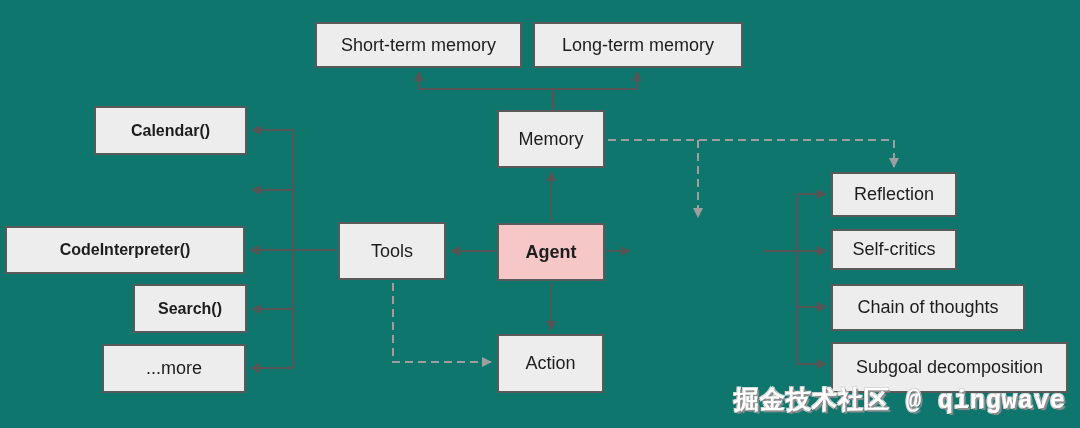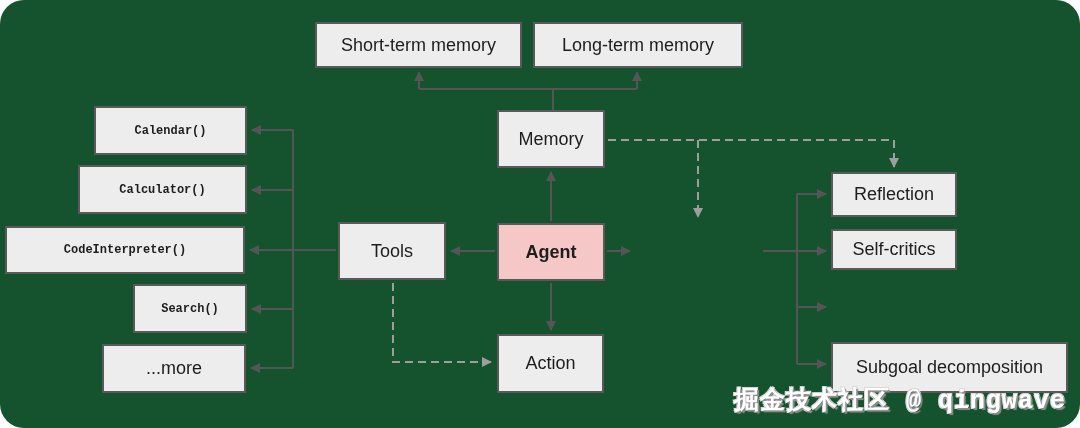--- a/index.html
+++ b/index.html
@@ -7,46 +7,45 @@
     --border:#595959;
     --agent-fill:#f5c7c7;
     --solid:#555555;
     --dashed:#9e9e9e;
     --text:#1d1d1d;
   }
   html,body{margin:0;padding:0;background:#ffffff;}
   #stage{
     position:relative;
     width:1080px;height:428px;
-    background:#14532d;
+    background:#0f766e;
     overflow:hidden;
     font-family:"Liberation Sans", sans-serif;
-    border-radius:24px;
   }
   #connectors{
     position:absolute;left:0;top:0;width:1080px;height:428px;
     pointer-events:none;
   }
   .solid{stroke:var(--solid);stroke-width:2;fill:none;}
   .dashed{stroke:var(--dashed);stroke-width:2;fill:none;stroke-dasharray:8 5;}
   .mk-s{fill:var(--solid);}
   .mk-d{fill:var(--dashed);}
   .node{
     position:absolute;
     box-sizing:border-box;
     background:var(--fill);
     border:2px solid var(--border);
     display:flex;align-items:center;justify-content:center;
     font-size:18px;color:var(--text);
     white-space:nowrap;
   }
   .node.mono{
-    font-family:Liberation Mono, monospace;
+    font-family:Liberation Sans, sans-serif;
     font-weight:bold;
-    font-size:12px;
+    font-size:16px;
   }
   .node.agent{
     background:var(--agent-fill);
     font-weight:bold;
   }
   #watermark{
     position:absolute;
     right:14px;top:383px;
     font-size:25px;
     font-weight:bold;
@@ -106,23 +105,23 @@
   <div class="node" style="left:315px;top:22px;width:207px;height:46px">Short-term memory</div>
   <div class="node" style="left:533px;top:22px;width:210px;height:46px">Long-term memory</div>
 
   <div class="node" style="left:497px;top:110px;width:108px;height:58px">Memory</div>
   <div class="node agent" style="left:497px;top:223px;width:108px;height:58px">Agent</div>
   <div class="node" style="left:497px;top:334px;width:107px;height:59px">Action</div>
 
   <div class="node" style="left:338px;top:222px;width:108px;height:58px">Tools</div>
 
   <div class="node mono" style="left:94px;top:106px;width:153px;height:49px">Calendar()</div>
-  <div class="node mono" style="left:78px;top:165px;width:169px;height:49px">Calculator()</div>
   <div class="node mono" style="left:5px;top:226px;width:240px;height:48px">CodeInterpreter()</div>
   <div class="node mono" style="left:133px;top:284px;width:114px;height:49px">Search()</div>
   <div class="node" style="left:102px;top:344px;width:144px;height:49px">...more</div>
 
   <div class="node" style="left:831px;top:172px;width:126px;height:45px">Reflection</div>
   <div class="node" style="left:831px;top:229px;width:126px;height:41px">Self-critics</div>
+  <div class="node" style="left:831px;top:284px;width:194px;height:47px">Chain of thoughts</div>
   <div class="node" style="left:831px;top:342px;width:237px;height:51px">Subgoal decomposition</div>
 
   <div id="watermark">掘金技术社区 @ qingwave</div>
 </div>
 
 </body></html>

